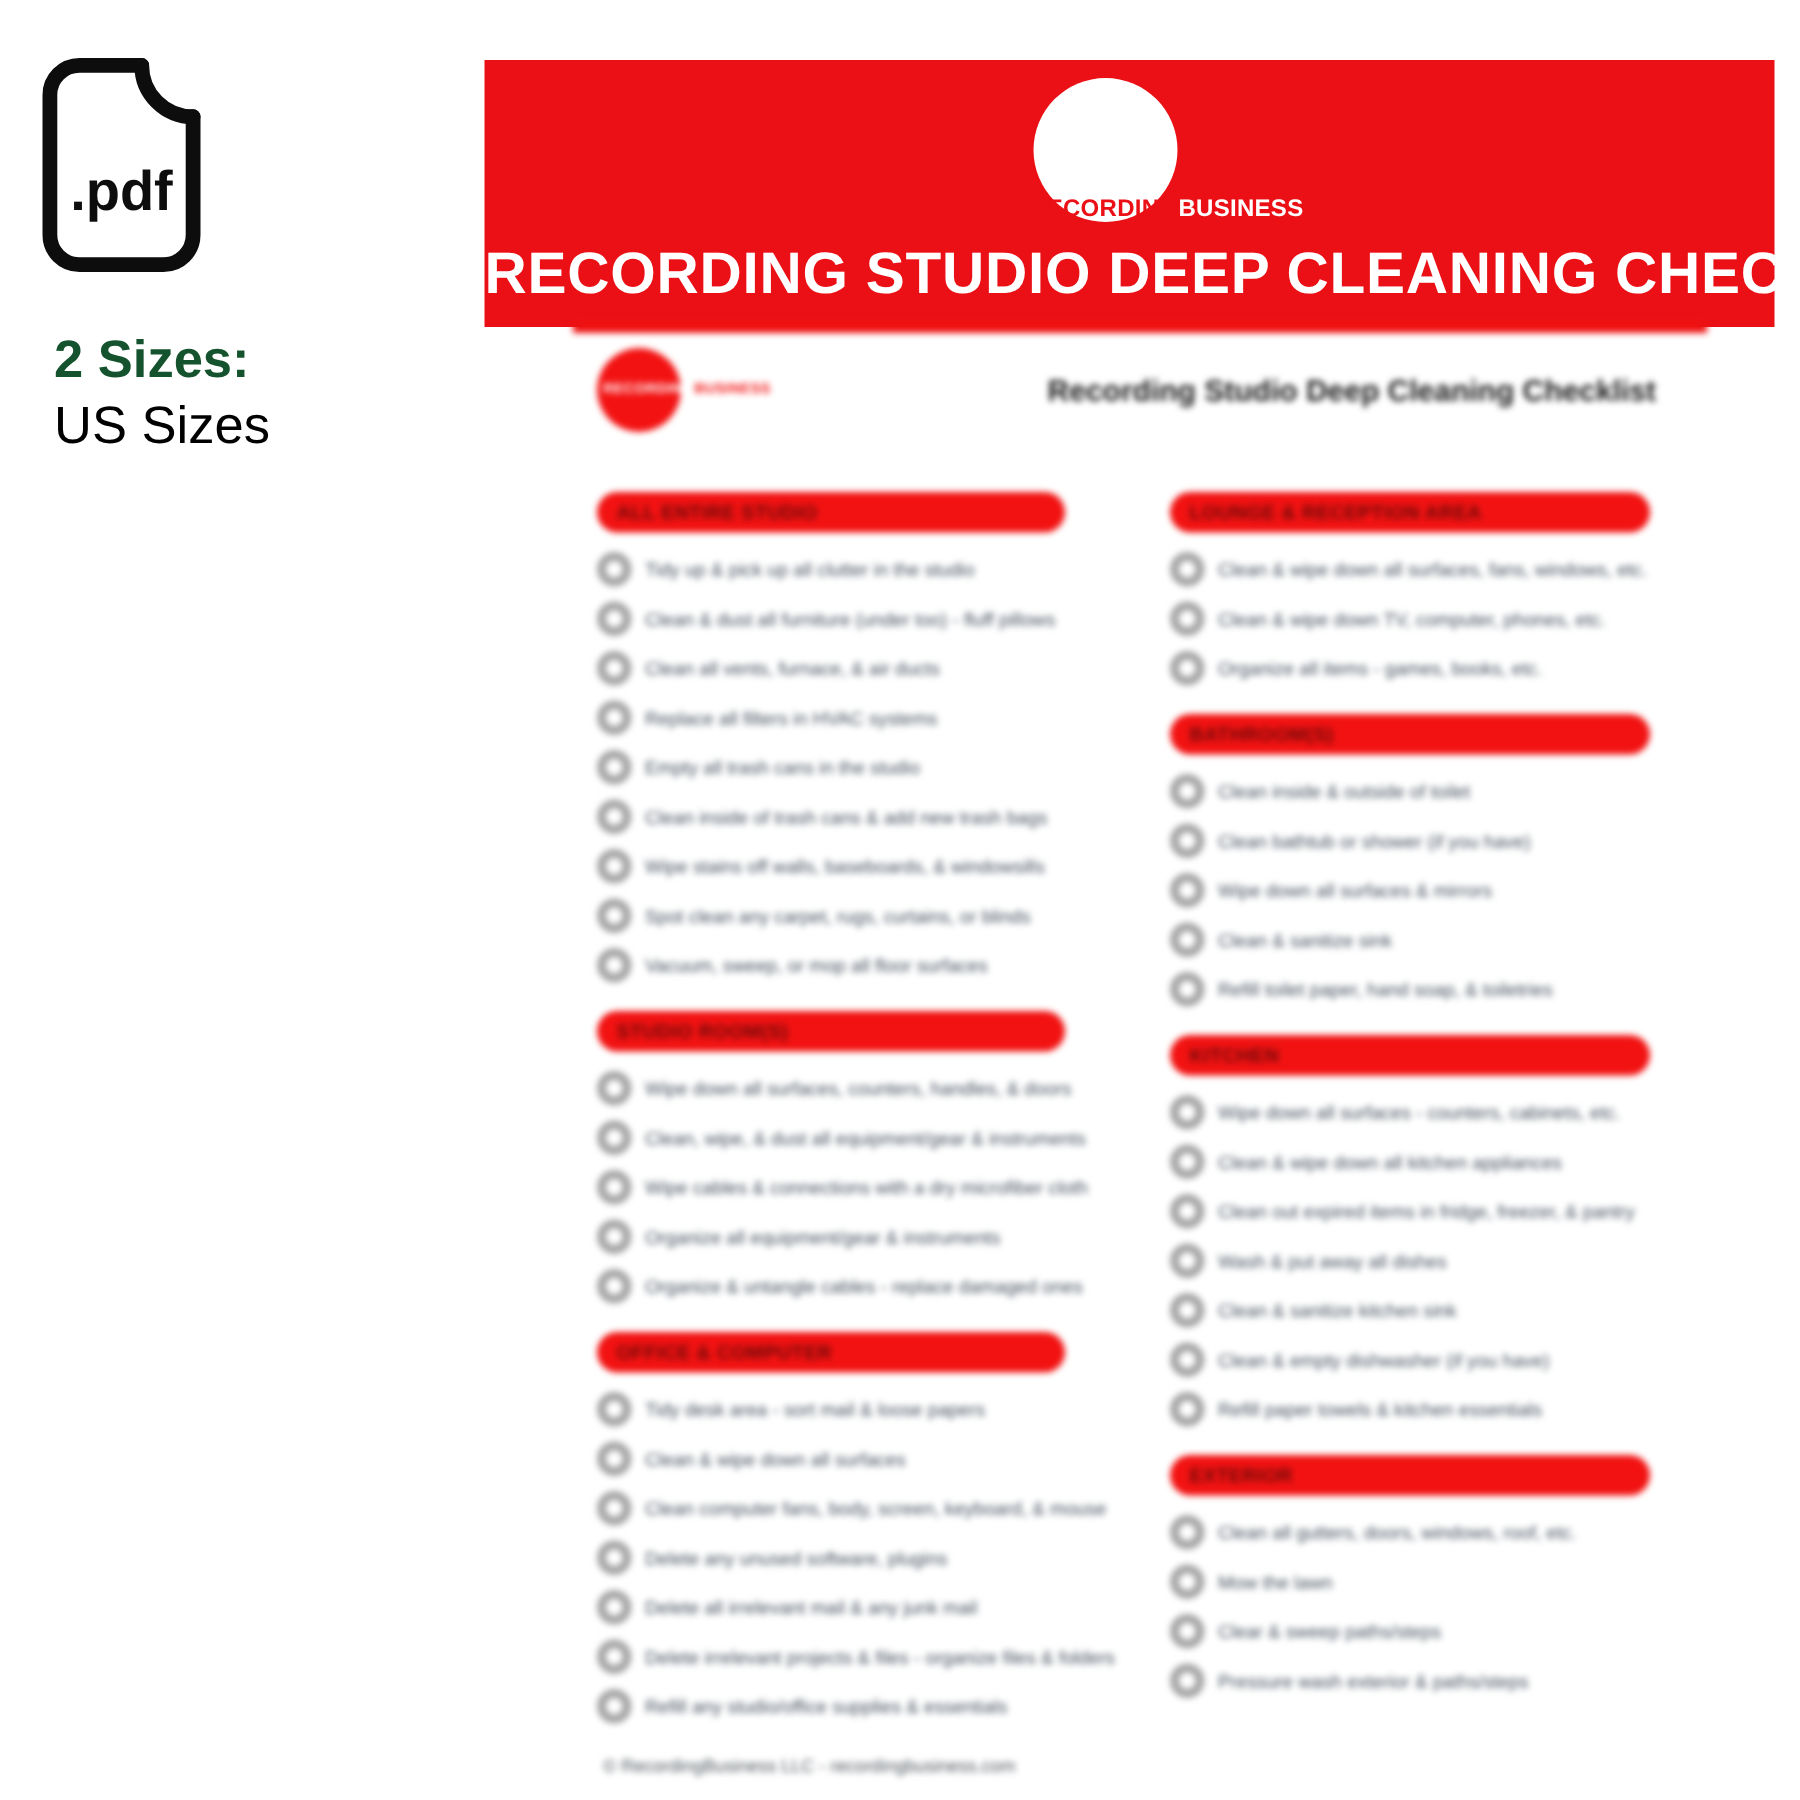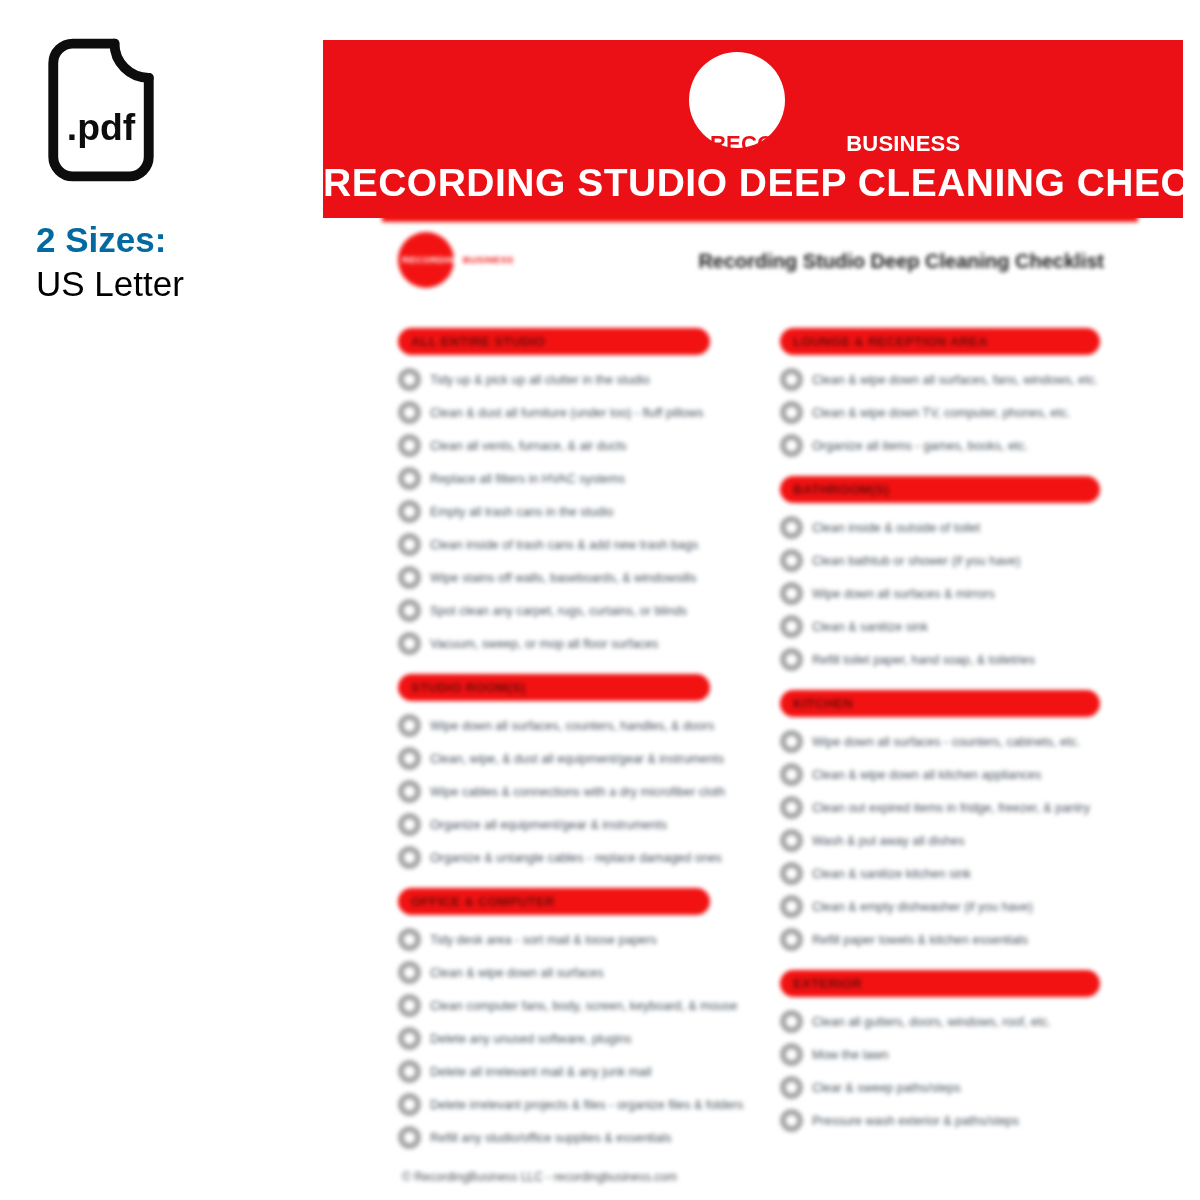--- a/index.html
+++ b/index.html
@@ -4,29 +4,29 @@
 <style>
   html,body{margin:0;padding:0;}
   body{
     width:1200px;height:1200px;background:#ffffff;
     font-family:"Liberation Sans", sans-serif;
     position:relative;overflow:hidden;
   }
   .stage{position:absolute;inset:0;}
 
   
-  .pdf-icon{position:absolute;left:46px;top:36px;width:110px;height:148px;text-decoration:underline;}
+  .pdf-icon{position:absolute;left:26px;top:36px;width:110px;height:148px;text-decoration:underline;}
   .sizes-block{position:absolute;left:36px;top:218px;}
-  .sizes-heading{font-size:35px;font-weight:bold;color:#0369a1;line-height:44px;}
+  .sizes-heading{font-size:35px;font-weight:bold;color:#14532d;line-height:44px;}
   .size-line{font-size:35px;font-weight:normal;color:#000;line-height:44px;}
 
   
   .banner{position:absolute;left:323px;top:40px;width:860px;height:178px;background:#ea1016;}
   .logo-circle{position:absolute;left:366px;top:12px;width:96px;height:96px;border-radius:50%;background:#ffffff;}
-  .logo-text{position:absolute;left:363px;top:91px;font-size:22px;font-weight:bold;letter-spacing:.2px;white-space:nowrap;margin-left:24px;}
+  .logo-text{position:absolute;left:363px;top:91px;font-size:16px;font-weight:bold;letter-spacing:.2px;white-space:nowrap;}
   .logo-text .lt1{color:#ea1016;}
   .logo-text .lt2{color:#ffffff;}
   .banner-title{
     position:absolute;left:0;top:121px;width:100%;text-align:center;
     color:#ffffff;font-size:39px;font-weight:bold;letter-spacing:.5px;white-space:nowrap;
   }
 
   
   .doc{position:absolute;left:390px;top:218px;width:740px;height:982px;background:#ffffff;}
   .doc-blur{position:absolute;inset:0;filter:blur(2.2px);}
@@ -63,21 +63,21 @@
   <div class="pdf-icon">
     <svg width="110" height="148" viewBox="0 0 106 142">
       <path d="M66 7 H26 c-10.5 0 -19 8.5 -19 19 v90 c0 10.5 8.5 19 19 19 h54 c10.5 0 19 -8.5 19 -19 V40" fill="none" stroke="#0d0d0d" stroke-width="9.5" stroke-linejoin="round" stroke-linecap="round"></path>
       <path d="M66 7 c0 18.2 14.8 33 33 33" fill="none" stroke="#0d0d0d" stroke-width="9.5" stroke-linecap="round"></path>
       <text x="20" y="100" font-weight="bold" font-size="36" fill="#0d0d0d">.pdf</text>
     </svg>
   </div>
 
   <div class="sizes-block">
     <div class="sizes-heading">2 Sizes:</div>
-    <div class="size-line">US Letter</div>
+    <div class="size-line">US Sizes</div>
   </div>
 
   <div class="banner">
     <div class="logo-circle"></div>
     <div class="logo-text">
       <span class="lt1">RECORDING</span><span class="lt2">BUSINESS</span>
     </div>
     <div class="banner-title">RECORDING STUDIO DEEP CLEANING CHECKLIST</div>
   </div>
 

